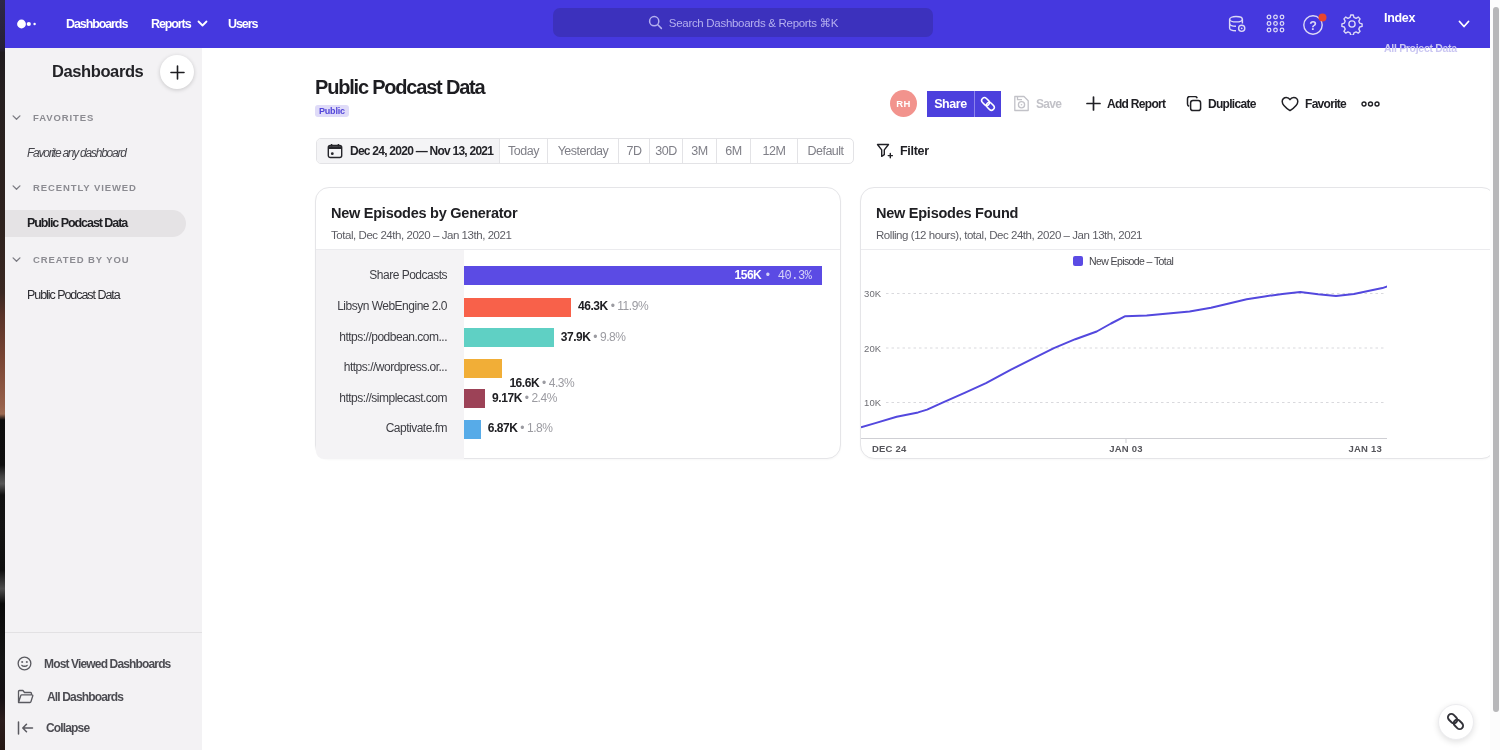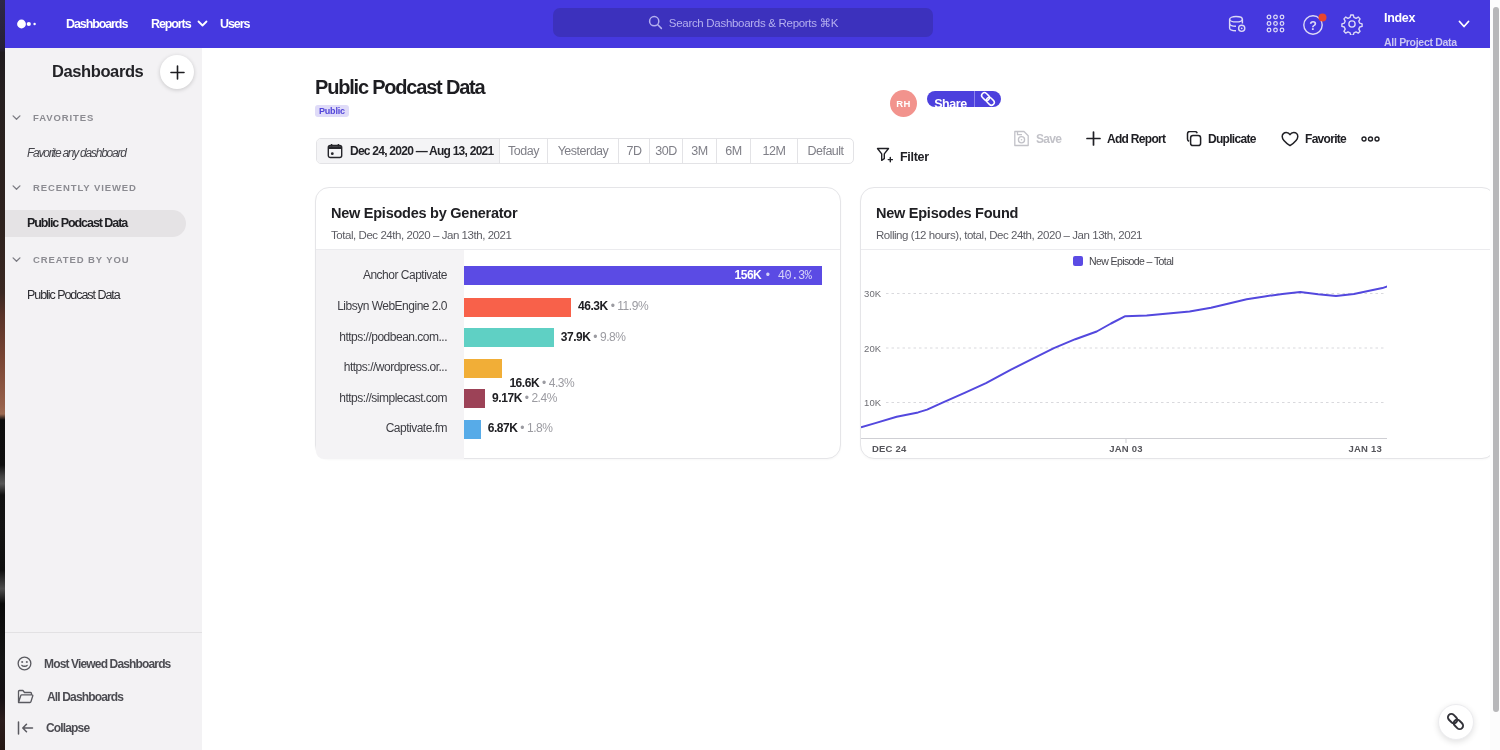--- a/index.html
+++ b/index.html
@@ -26,31 +26,31 @@
 .sb-chev { position:absolute; left:12px; }
 .sb-item { position:absolute; left:27px; font-size:12.5px; color:#2c2c31; letter-spacing:-1.05px;text-align:center; }
 .sb-pill { position:absolute; left:0; top:210px; width:186px; height:27px; background:#e5e3e5; border-radius:0 14px 14px 0; }
 .sb-bottom { position:absolute; left:17px; display:flex; align-items:center; gap:12px; font-size:12px; font-weight:700; color:#4c4c52; letter-spacing:-0.85px;text-align:center; }
 .sb-sep { position:absolute; left:0; top:632px; width:202px; height:1px; background:#e2e1e3; }
 
 
 .title { position:absolute; left:315px; top:76px; font-size:20px; font-weight:700; color:#1d1d21; letter-spacing:-1.2px; }
 .badge { position:absolute; left:315px; top:105px; height:12px; line-height:12px; padding:0 4px; background:#dfdbf8; border-radius:3px; color:#5144d9; font-size:9px; font-weight:700; letter-spacing:-0.2px; }
 .avatar { position:absolute; left:890px; top:90px; width:27px; height:27px; border-radius:50%; background:#f2938d; color:#fff; font-size:9.5px; font-weight:700; display:flex; align-items:center; justify-content:center; letter-spacing:0.3px; }
-.sharebtn { position:absolute; left:927px; top:91px; width:74px; height:16px; background:#4c40dd; border-radius:13px; display:flex; }
+.sharebtn { position:absolute; left:927px; top:91px; width:74px; height:26px; background:#4c40dd; border-radius:0; display:flex; }
 .sharebtn .lbl { width:48px; text-align:center; line-height:26px; color:#fff; font-size:12.5px; font-weight:700; letter-spacing:-0.4px; border-right:1px solid #8b83ec; }
 .sharebtn .lnk { flex:1; display:flex; align-items:center; justify-content:center; }
-.act { position:absolute; top:90px; height:27px; display:flex; align-items:center; gap:6px; font-size:12px; font-weight:700; color:#202025; letter-spacing:-0.7px;margin-top:35px; }
+.act { position:absolute; top:90px; height:27px; display:flex; align-items:center; gap:6px; font-size:12px; font-weight:700; color:#202025; letter-spacing:-0.7px; }
 .act.dis { color:#c2c2c8; }
 
 
 .datebar { position:absolute; left:316px; top:138px; width:538px; height:26px; border:1px solid #e3e3e6; border-radius:5px; background:#fff; display:flex; align-items:stretch; }
 .db-date { width:183px; background:#f4f4f6; border-right:1px solid #e3e3e6; border-radius:4px 0 0 4px; display:flex; align-items:center; gap:7px; padding-left:10px; font-size:12px; font-weight:700; color:#232328; letter-spacing:-0.75px; white-space:nowrap; }
 .db-seg { display:flex; align-items:center; justify-content:center; font-size:12.5px; color:#7f7f87; border-right:1px solid #e3e3e6; letter-spacing:-0.5px; }
-.filter { position:absolute; left:876px; top:138px; height:26px; display:flex; align-items:flex-end; gap:7px; font-size:12.5px; font-weight:700; color:#202025; letter-spacing:-0.3px; }
+.filter { position:absolute; left:876px; top:138px; height:26px; display:flex; align-items:center; gap:7px; font-size:12.5px; font-weight:700; color:#202025; letter-spacing:-0.3px; }
 
 
 .card { position:absolute; top:187px; height:272px; background:#fff; border:1px solid #e5e5e8; border-radius:14px; box-shadow:0 1px 2px rgba(0,0,0,0.03); }
 .card1 { left:315px; width:526px; }
 .card2 { left:860px; width:636px;padding-left:29px; }
 .c-title { position:absolute; left:15px; top:17px; font-size:14.5px; font-weight:700; color:#202024; letter-spacing:-0.25px; }
 .c-sub { position:absolute; left:15px; top:41px; font-size:11.5px; color:#5d5d64; letter-spacing:-0.45px; }
 .c-hr { position:absolute; left:0; top:61px; width:100%; height:1px; background:#ebebee; }
 
 
@@ -72,21 +72,21 @@
 <svg class="abs" style="left:16px;top:17px" width="24" height="14" viewBox="0 0 24 14">
   <circle cx="5.5" cy="7" r="4.4" fill="#fff"></circle>
     <circle cx="12.8" cy="7" r="2.1" fill="#fff"></circle>
     <circle cx="18.6" cy="7" r="1.2" fill="#fff"></circle>
 </svg>
 <div class="navlink" style="left:66px">Dashboards</div>
 <div class="navlink" style="left:151px">Reports</div>
 <svg class="abs" style="left:197px;top:20px" width="11" height="8" viewBox="0 0 11 8">
     <path d="M1.5 1.5 L5.5 5.5 L9.5 1.5" stroke="#fff" stroke-width="1.8" fill="none" stroke-linecap="round" stroke-linejoin="round"></path>
   </svg>
-<div class="navlink" style="left:220px">Users</div>
+<div class="navlink" style="left:228px">Users</div>
 <div class="search">
   <svg width="15" height="15" viewBox="0 0 15 15">
       <circle cx="6.2" cy="6.2" r="4.6" stroke="#b5b0ef" stroke-width="1.5" fill="none"></circle>
       <path d="M9.8 9.8 L13.4 13.4" stroke="#b5b0ef" stroke-width="1.5" stroke-linecap="round"></path>
     </svg>
   <span>Search Dashboards &amp; Reports ⌘K</span>
 </div>
 <svg class="abs" style="left:1226px;top:13px" width="22" height="22" viewBox="0 0 22 22" fill="none" stroke="#dcd9f6" stroke-width="1.4">
   <ellipse cx="10" cy="6.2" rx="6.4" ry="2.7"></ellipse>
   <path d="M3.6 6.2 V15 c0 1.5 2.9 2.7 6.4 2.7 M16.4 6.2 V10.5"></path>
@@ -109,21 +109,21 @@
   <circle cx="11" cy="12" r="9.2" stroke="#dcd9f6" stroke-width="1.4"></circle>
   <text x="11" y="16.5" font-size="12.5" font-weight="bold" fill="#dcd9f6" text-anchor="middle" font-family="Liberation Sans">?</text>
   <circle cx="20.5" cy="4.5" r="4" fill="#e8452e"></circle>
 </svg>
 <svg class="abs" style="left:1341px;top:13px" width="22" height="22" viewBox="0 0 24 24" fill="none" stroke="#dcd9f6" stroke-width="1.5">
   <path d="M12 1.8 l1.9 3.1 3.5-.9 .9 3.5 3.1 1.9 -1.7 3.2? " display="none"></path>
   <path d="M10.6 2.2 h2.8 l.7 2.6 2.3 1 2.4-1.4 2 2 -1.4 2.4 1 2.3 2.6.7 v2.8 l-2.6.7 -1 2.3 1.4 2.4 -2 2 -2.4-1.4 -2.3 1 -.7 2.6 h-2.8 l-.7-2.6 -2.3-1 -2.4 1.4 -2-2 1.4-2.4 -1-2.3 -2.6-.7 v-2.8 l2.6-.7 1-2.3 -1.4-2.4 2-2 2.4 1.4 2.3-1 z" stroke-linejoin="round"></path>
   <circle cx="12" cy="12" r="3.4"></circle>
 </svg>
 <div class="abs" style="left:1384px;top:11px;color:#fff;font-size:12.5px;font-weight:700;letter-spacing:-0.3px">Index</div>
-<div class="abs" style="left:1384px;top:36px;color:#cac6f2;font-size:10.5px;font-weight:700;letter-spacing:-0.3px">All Project Data</div>
+<div class="abs" style="left:1384px;top:42px;color:#cac6f2;font-size:10.5px;font-weight:700;letter-spacing:-0.3px">All Project Data</div>
 <svg class="abs" style="left:1458px;top:20px" width="12" height="9" viewBox="0 0 12 9">
     <path d="M1.5 1.5 L6 6.5 L10.5 1.5" stroke="#fff" stroke-width="1.8" fill="none" stroke-linecap="round" stroke-linejoin="round"></path>
   </svg>
 
 <div class="sidebar"></div>
 <div class="sb-title">Dashboards</div>
 <div class="sb-plus">
     <svg width="15" height="15" viewBox="0 0 15 15">
       <path d="M7.5 1 V14 M1 7.5 H14" stroke="#1d1d21" stroke-width="1.6" stroke-linecap="round"></path>
     </svg>
@@ -219,21 +219,21 @@
   </div>
 
 <div class="datebar">
   <div class="db-date">
       <svg width="16" height="16" viewBox="0 0 16 16" fill="none" stroke="#26262b" stroke-width="1.4">
         <rect x="1.3" y="2.5" width="13.4" height="12" rx="2"></rect>
         <path d="M1.6 3.2 H14.4 V6 H1.6 z" fill="#26262b" stroke="none"></path>
         <path d="M4.6 1 v2.4 M11.4 1 v2.4"></path>
         <circle cx="5.3" cy="10.7" r="1.4" fill="#26262b" stroke="none"></circle>
       </svg>
-      <span>Dec 24, 2020 — Aug 13, 2021</span>
+      <span>Dec 24, 2020 — Nov 13, 2021</span>
     </div>
   <div class="db-seg" style="width:48px">Today</div>
   <div class="db-seg" style="width:71px">Yesterday</div>
   <div class="db-seg" style="width:31px">7D</div>
   <div class="db-seg" style="width:33px">30D</div>
   <div class="db-seg" style="width:34px">3M</div>
   <div class="db-seg" style="width:34px">6M</div>
   <div class="db-seg" style="width:47px">12M</div>
   <div class="db-seg" style="flex:1;border-right:none">Default</div>
 </div>
@@ -243,21 +243,21 @@
       <path d="M12.2 12.6 h4.2 M14.3 10.5 v4.2" stroke-linecap="round"></path>
     </svg>
     <span>Filter</span>
   </div>
 
 <div class="card card1">
   <div class="c-title">New Episodes by Generator</div>
   <div class="c-sub">Total, Dec 24th, 2020 – Jan 13th, 2021</div>
   <div class="c-hr"></div>
   <div class="labelcol"></div>
-  <div class="brow-lbl" style="top:79.5px;left:0">Anchor Captivate</div>
+  <div class="brow-lbl" style="top:79.5px;left:0">Share Podcasts</div>
   <div class="bbar" style="top:78.0px;width:357.5px;background:#5b4be4"></div>
   <div class="inlbl" style="top:79.5px;left:395.5px;width:100px">156K <span class="pct">• 40.3%</span></div>
   <div class="brow-lbl" style="top:111.0px;left:0">Libsyn WebEngine 2.0</div>
   <div class="bbar" style="top:109.5px;width:107.0px;background:#f8614a"></div>
   <div class="bval" style="top:111.0px;left:262.0px">46.3K <span class="pct">• 11.9%</span></div>
   <div class="brow-lbl" style="top:141.5px;left:0">https://podbean.com...</div>
   <div class="bbar" style="top:140.0px;width:89.7px;background:#5fd0c4"></div>
   <div class="bval" style="top:141.5px;left:244.7px">37.9K <span class="pct">• 9.8%</span></div>
   <div class="brow-lbl" style="top:172.0px;left:0">https://wordpress.or...</div>
   <div class="bbar" style="top:170.5px;width:38.4px;background:#f1ae37"></div>

